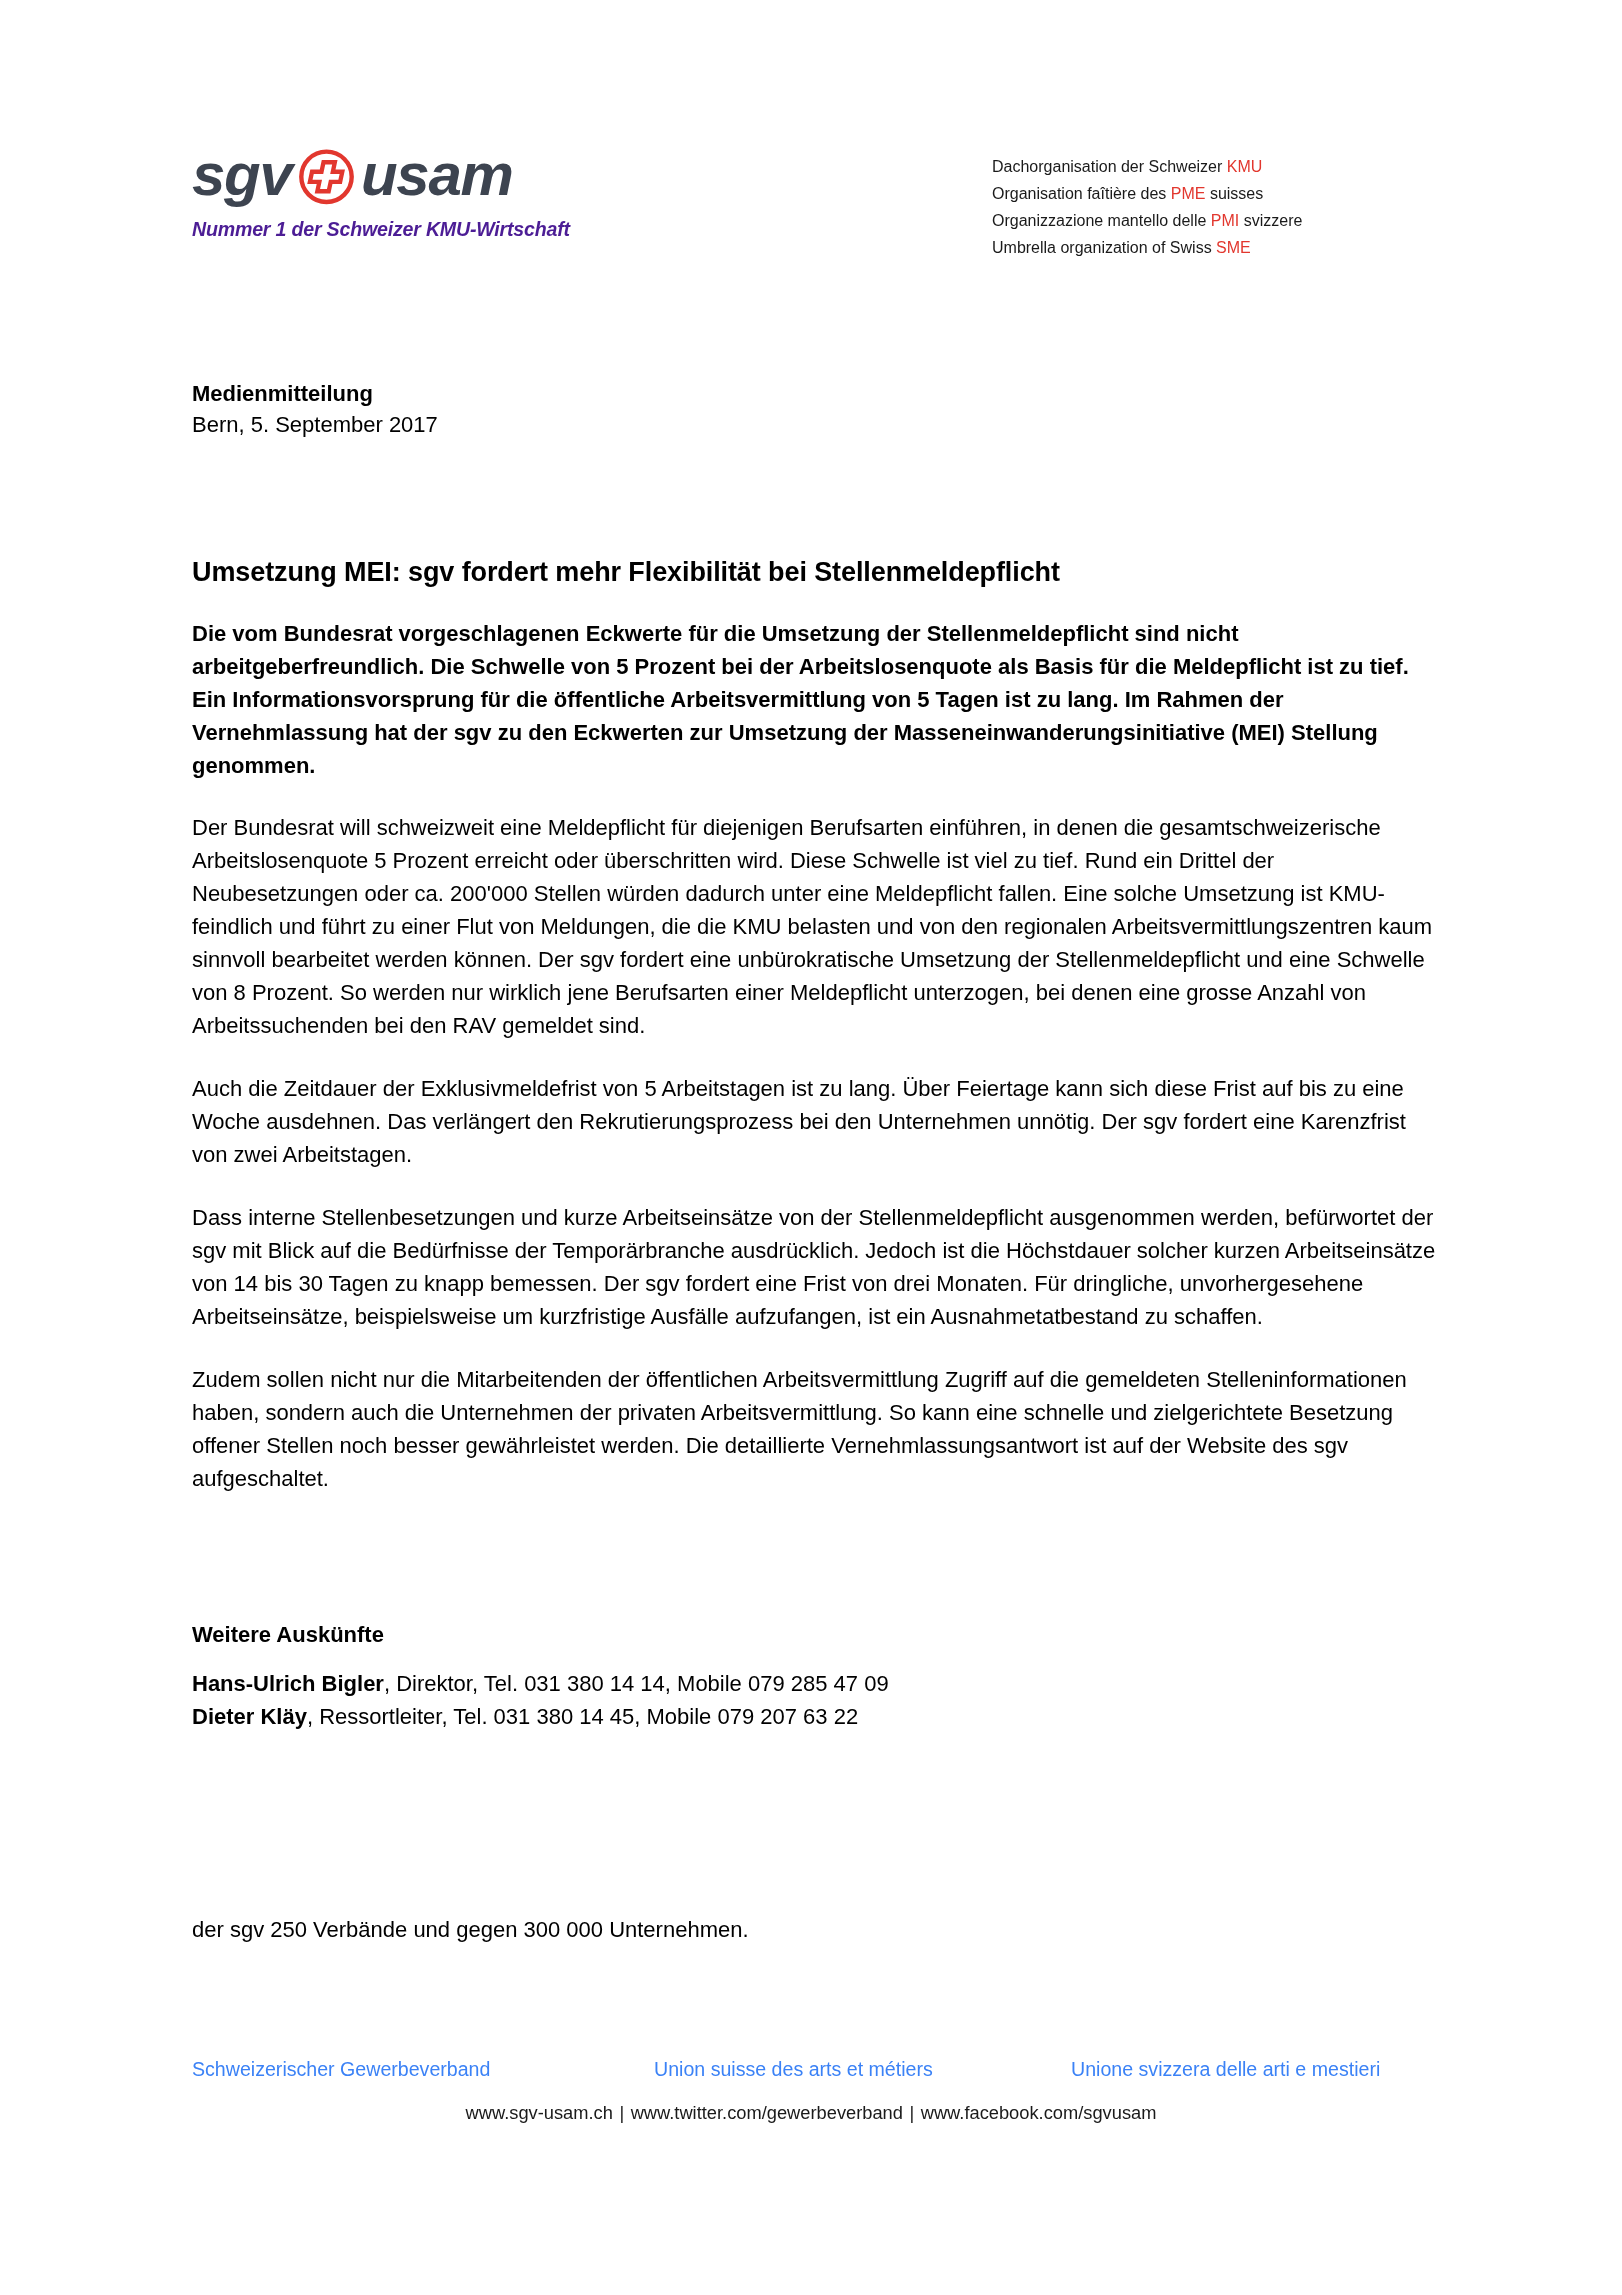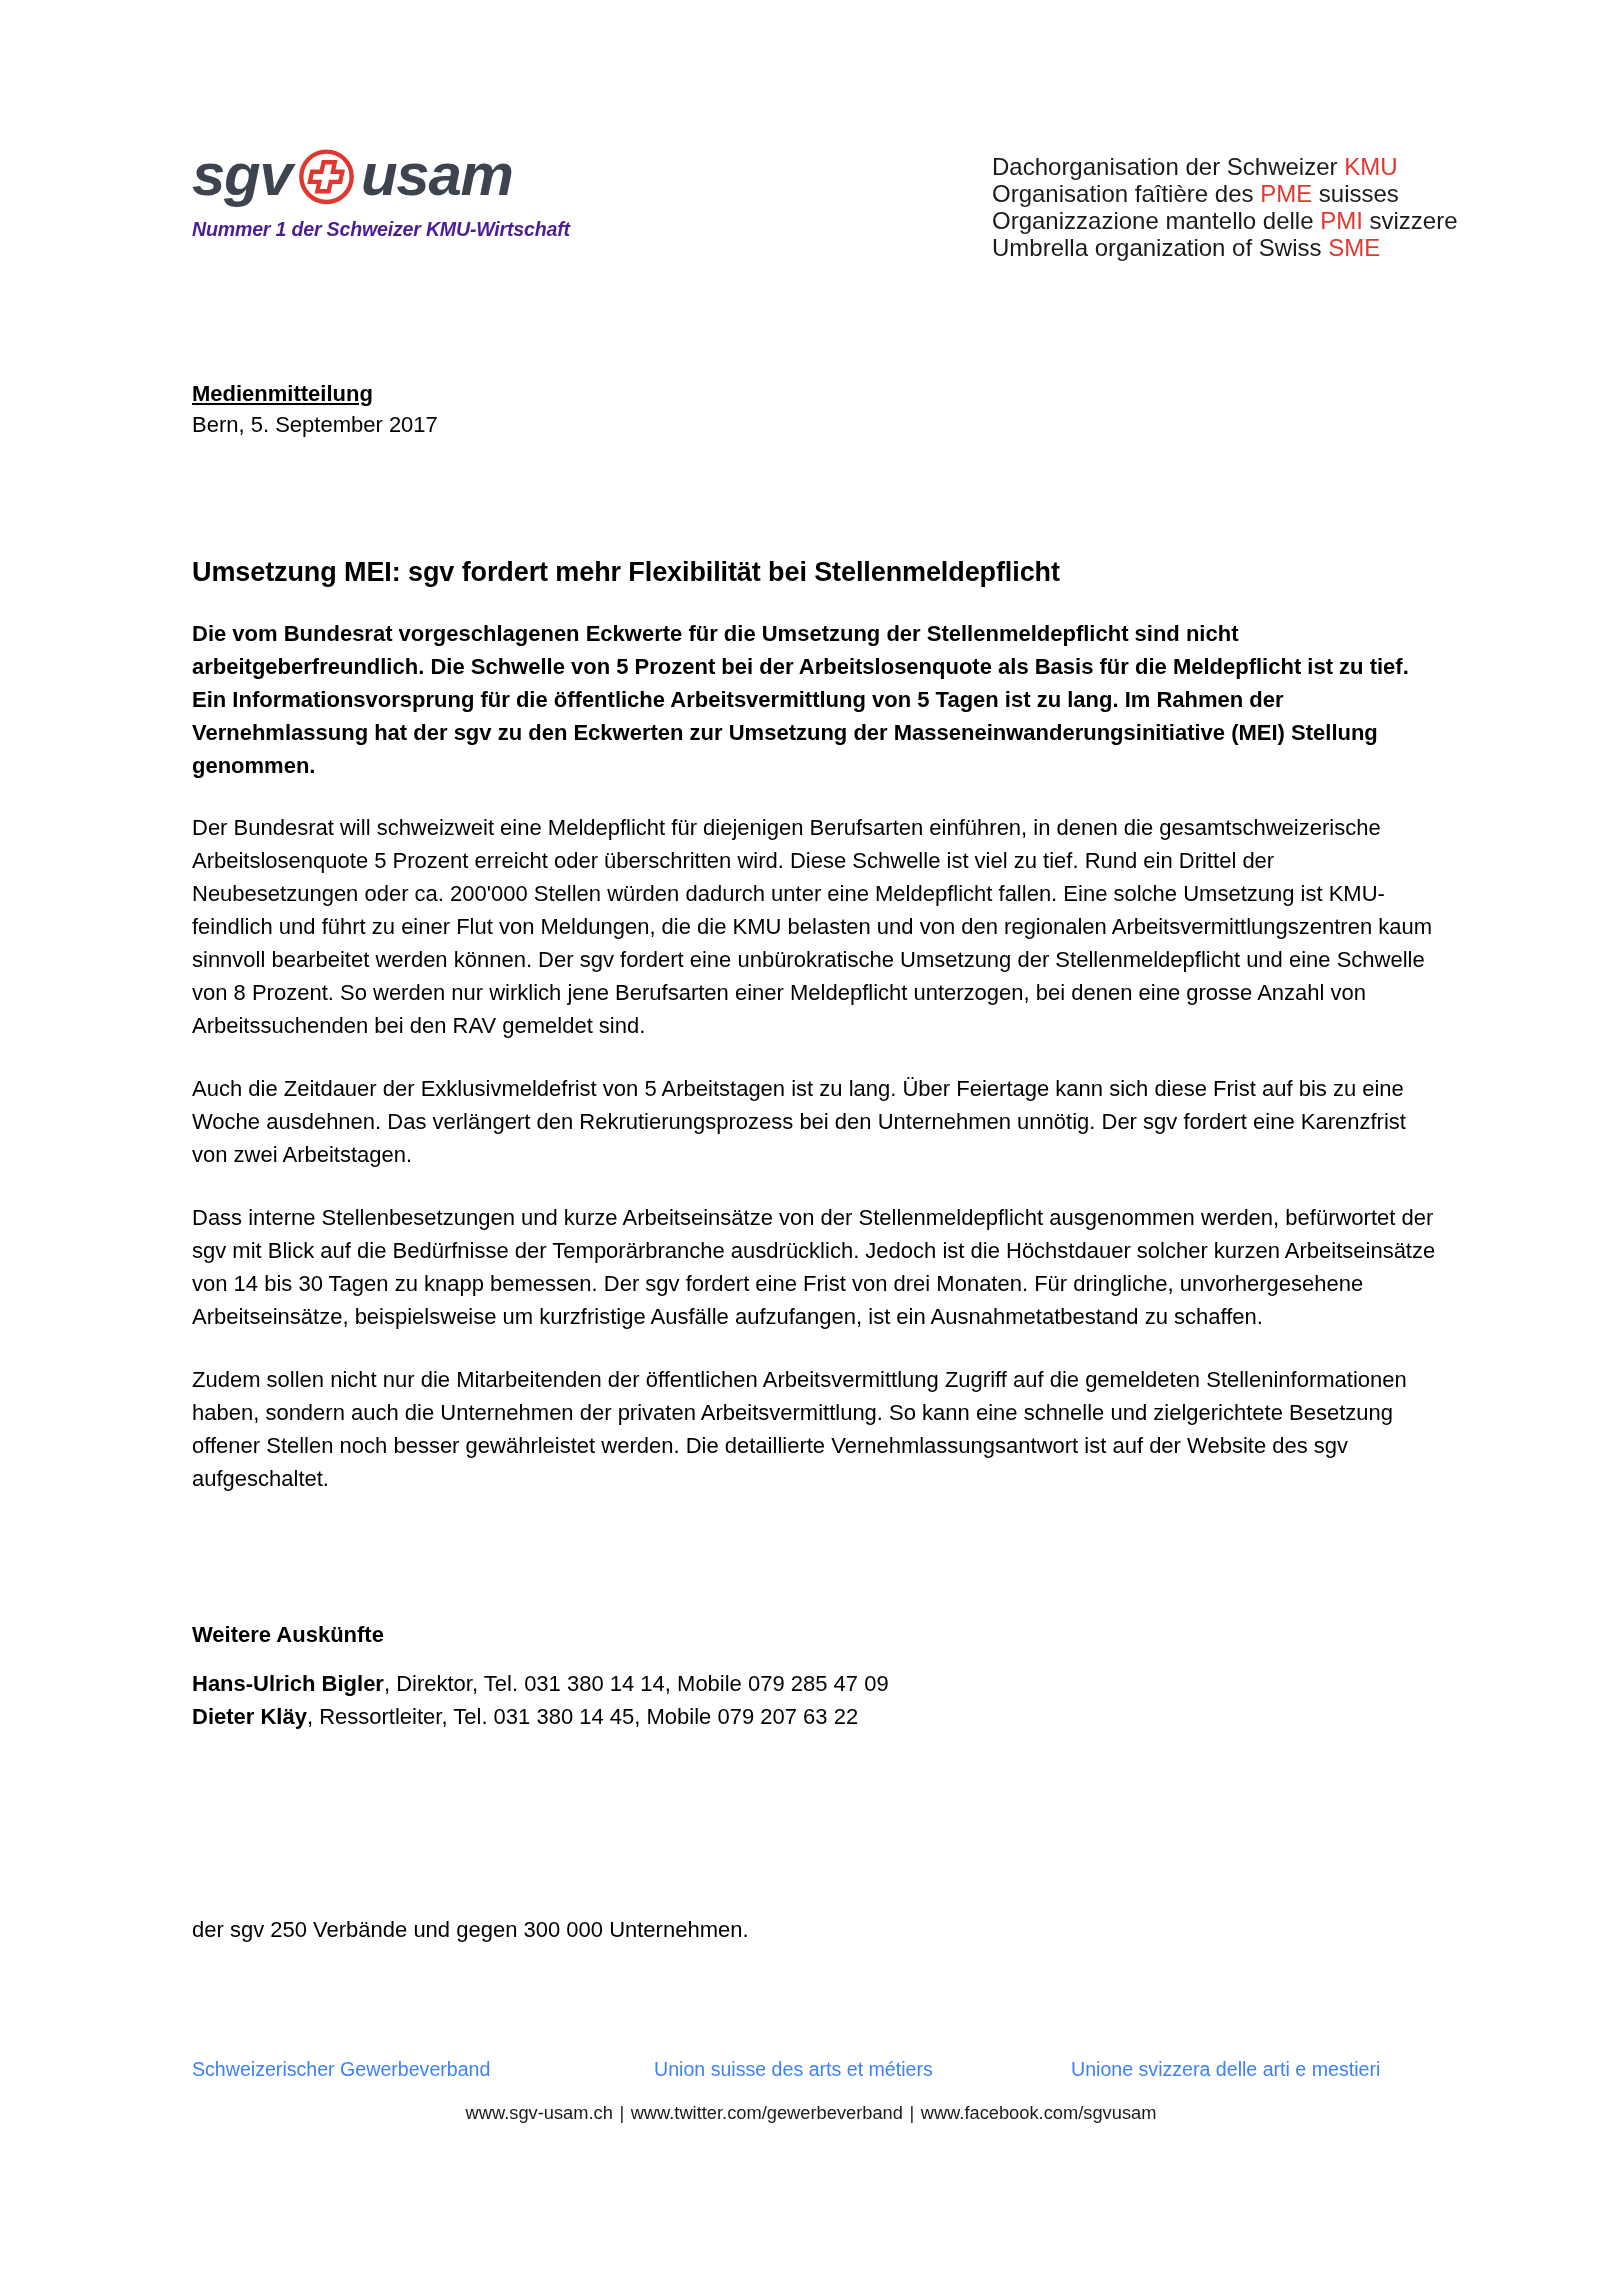--- a/index.html
+++ b/index.html
@@ -66,35 +66,35 @@
     color: #4c1d95;
     margin-top: 9.2px;
     letter-spacing: -0.2px;
     font-family: "Liberation Sans", sans-serif;
   }
 
   .org-lines {
     position: absolute;
     left: 992px;
     top: 11.8px;
-    font-size: 24px;
+    font-size: 16px;
     line-height: 27px;
     color: #1a1a1a;
   }
   .org-lines .hl { color: #e2372e; }
 
   
   .meta {
     position: absolute;
     left: 192px;
     top: 378px;
     font-size: 22px;
     line-height: 31px;
   }
-  .meta .label { font-weight: bold; text-decoration: underline; }
+  .meta .label { font-weight: bold; }
 
   
   .doc-title {
     position: absolute;
     left: 192px;
     top: 539px;
     width: 1243px;
     font-size: 27px;
     font-weight: bold;
     letter-spacing: -0.1px;

